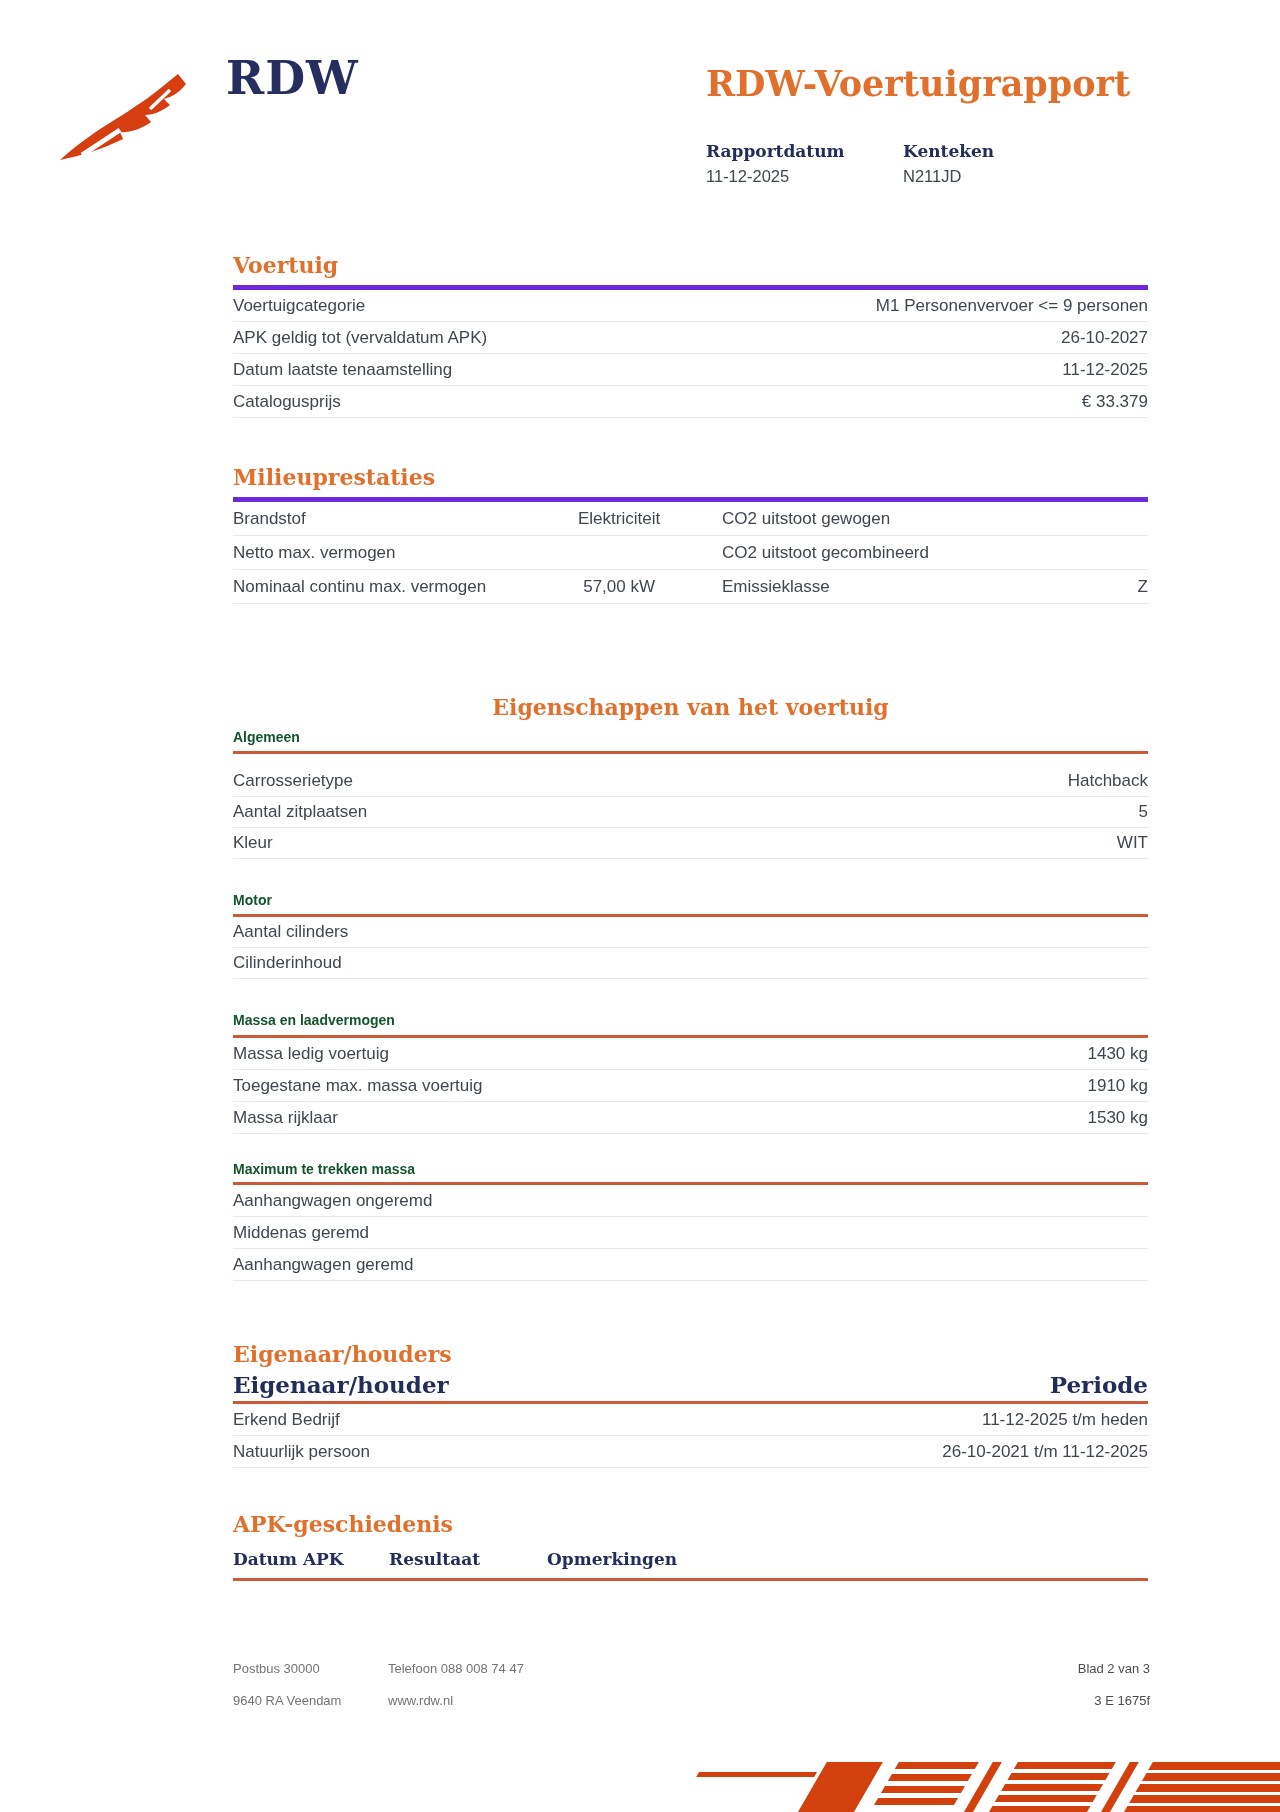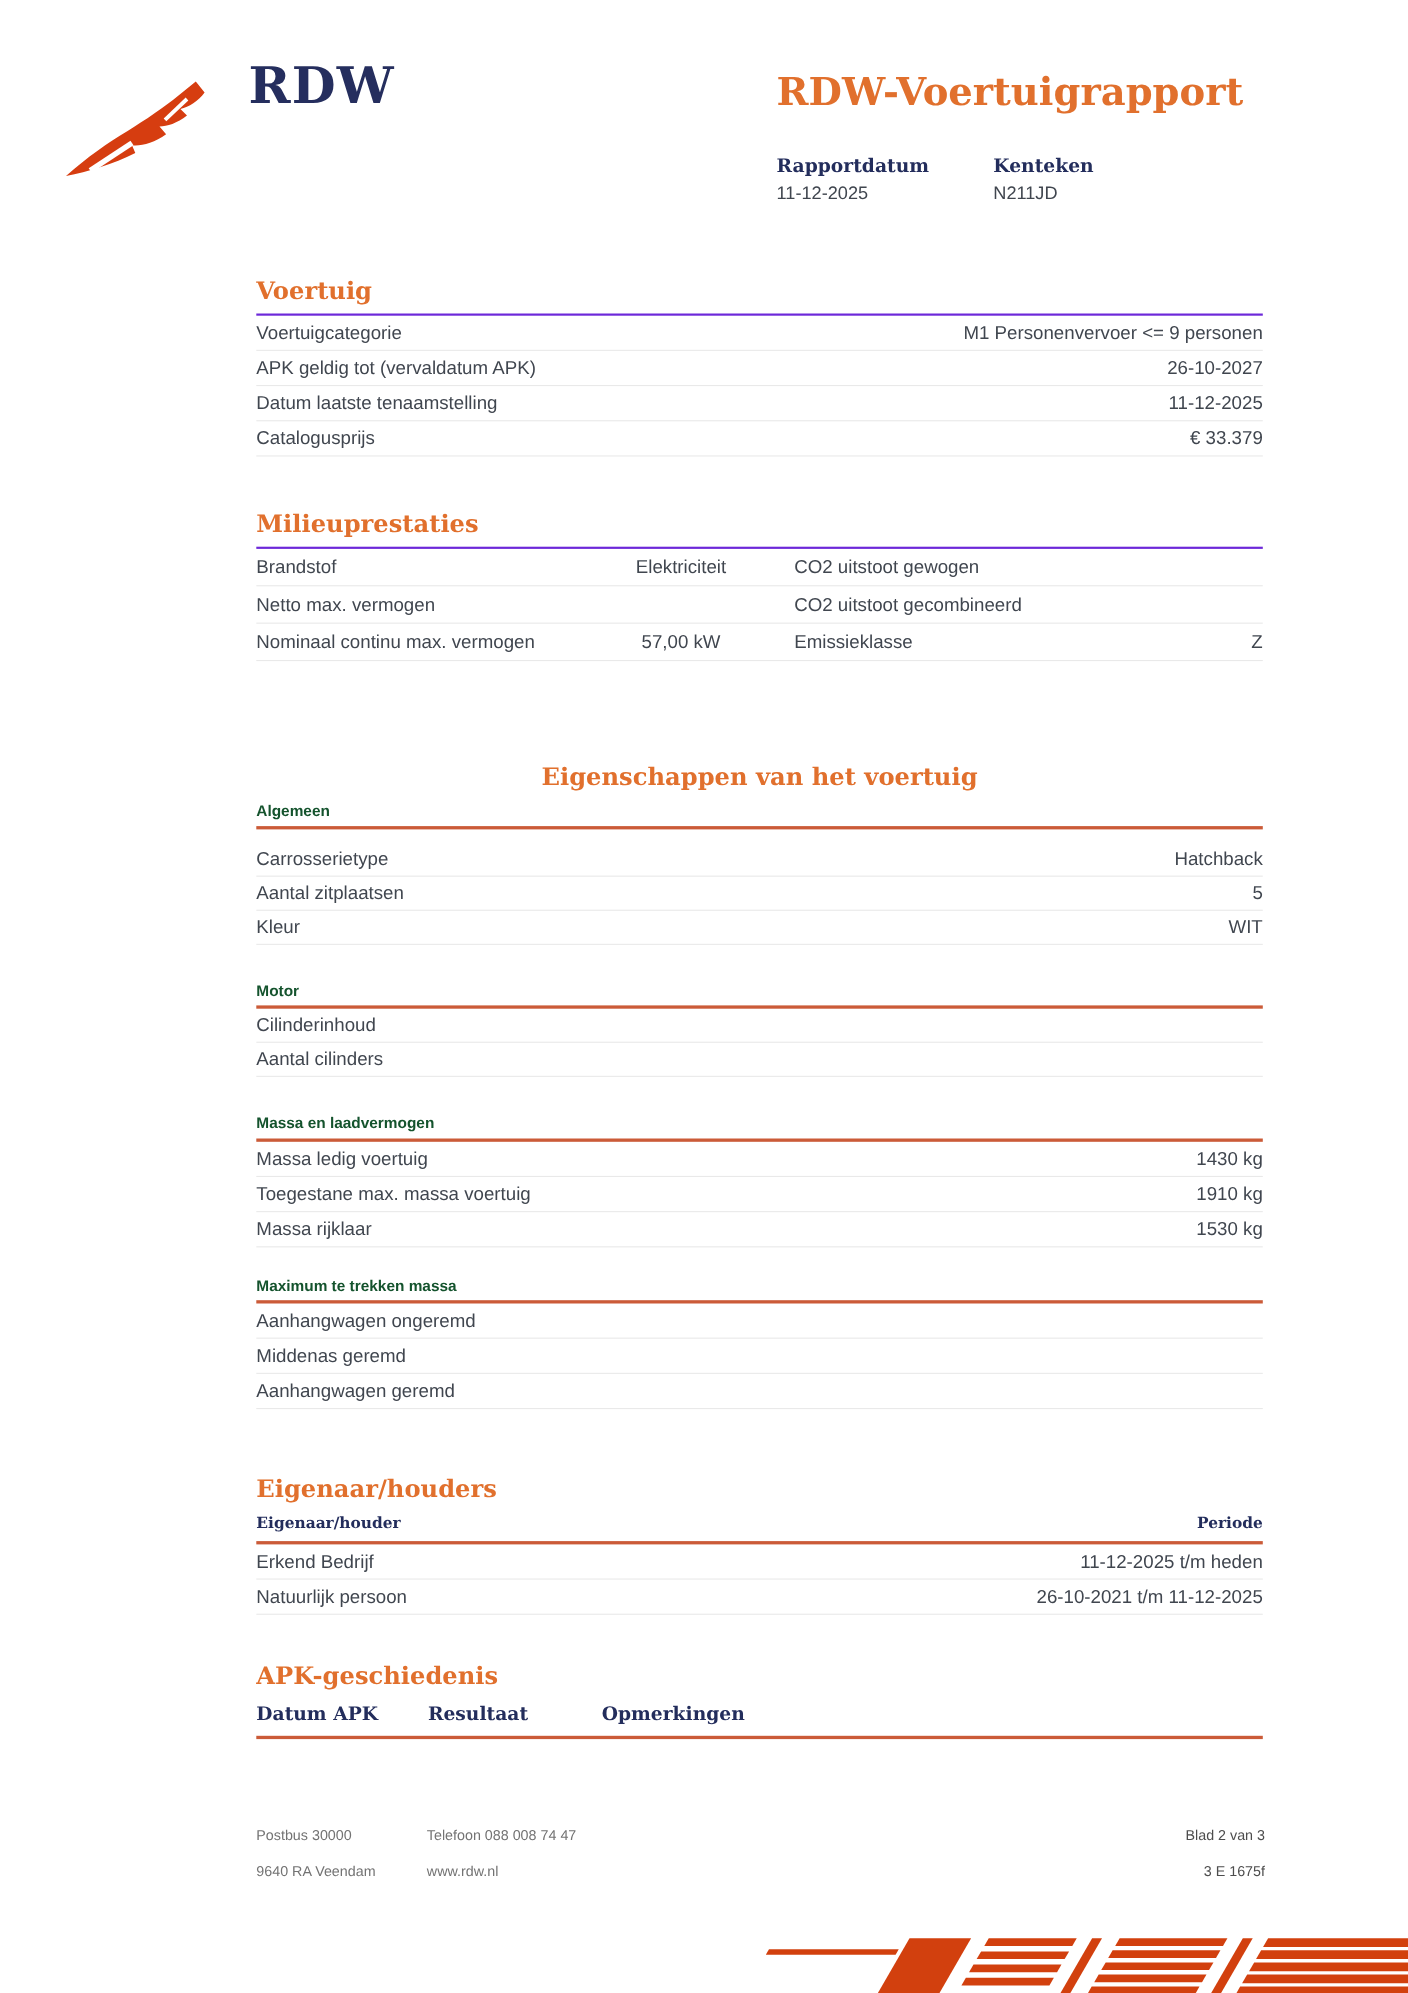--- a/index.html
+++ b/index.html
@@ -27,40 +27,40 @@
   .sec-heading{
     margin:0;font-family:"DejaVu Serif",serif;font-weight:bold;font-size:22px;
     line-height:22px;color:#e1702d;
   }
   .sub-heading{
     margin:0;font-family:"Liberation Sans",sans-serif;font-weight:bold;
     font-size:14px;line-height:22px;color:#14532d;
   }
   .rule-orange{height:3px;background:#cb5b38;width:100%;}
   .rows{width:100%;}
-  .rows.top-border{border-top:2px solid #6d28d9;}
+  .rows.top-border{border-top:5px solid #6d28d9;}
   .kv-row{
     display:flex;justify-content:space-between;align-items:center;
     border-bottom:1px solid #e9e9e9;font-size:17px;
   }
   .h31{height:31px;}
   .h30{height:30px;}
   .kv-label{white-space:nowrap;}
   .kv-value{white-space:nowrap;text-align:center;}
   
   .quad-row{
     display:grid;grid-template-columns:345px 77px 67px 1fr auto;
     align-items:center;border-bottom:1px solid #e9e9e9;height:33px;font-size:17px;
   }
   .quad-row .v1{text-align:right;white-space:nowrap;}
   .quad-row .v2{text-align:right;white-space:nowrap;}
   
   .table-head-row{
     display:flex;justify-content:space-between;align-items:flex-end;
-    font-family:"DejaVu Serif",serif;font-weight:bold;font-size:14px;color:#232d5c;
+    font-family:"DejaVu Serif",serif;font-weight:bold;font-size:23px;color:#232d5c;
     line-height:24px;
   }
   
   .apk-cols{display:flex;font-family:"DejaVu Serif",serif;font-weight:bold;font-size:17px;color:#232d5c;line-height:22px;}
   .apk-col1{width:156px;}
   .apk-col2{width:158px;}
   
   .footer-left{position:absolute;left:233px;top:1662px;font-size:13px;color:#737373;}
   .footer-line{display:grid;grid-template-columns:155px auto;line-height:14px;}
   .footer-line + .footer-line{margin-top:18px;}
@@ -162,25 +162,25 @@
         <span class="kv-value">WIT</span>
       </div>
     </div>
   </div>
 
   <div class="sec" style="top:889px;">
     <h3 class="sub-heading">Motor</h3>
     <div class="rule-orange" style="margin-top:3px;"></div>
     <div class="rows">
       <div class="kv-row h30">
+        <span class="kv-label">Aantal cilinders</span>
+        <span class="kv-value"></span>
+      </div>
+      <div class="kv-row h30">
         <span class="kv-label">Cilinderinhoud</span>
-        <span class="kv-value"></span>
-      </div>
-      <div class="kv-row h30">
-        <span class="kv-label">Aantal cilinders</span>
         <span class="kv-value"></span>
       </div>
     </div>
   </div>
 
   <div class="sec" style="top:1009px;">
     <h3 class="sub-heading">Massa en laadvermogen</h3>
     <div class="rule-orange" style="margin-top:4px;"></div>
     <div class="rows">
       <div class="kv-row h31">

